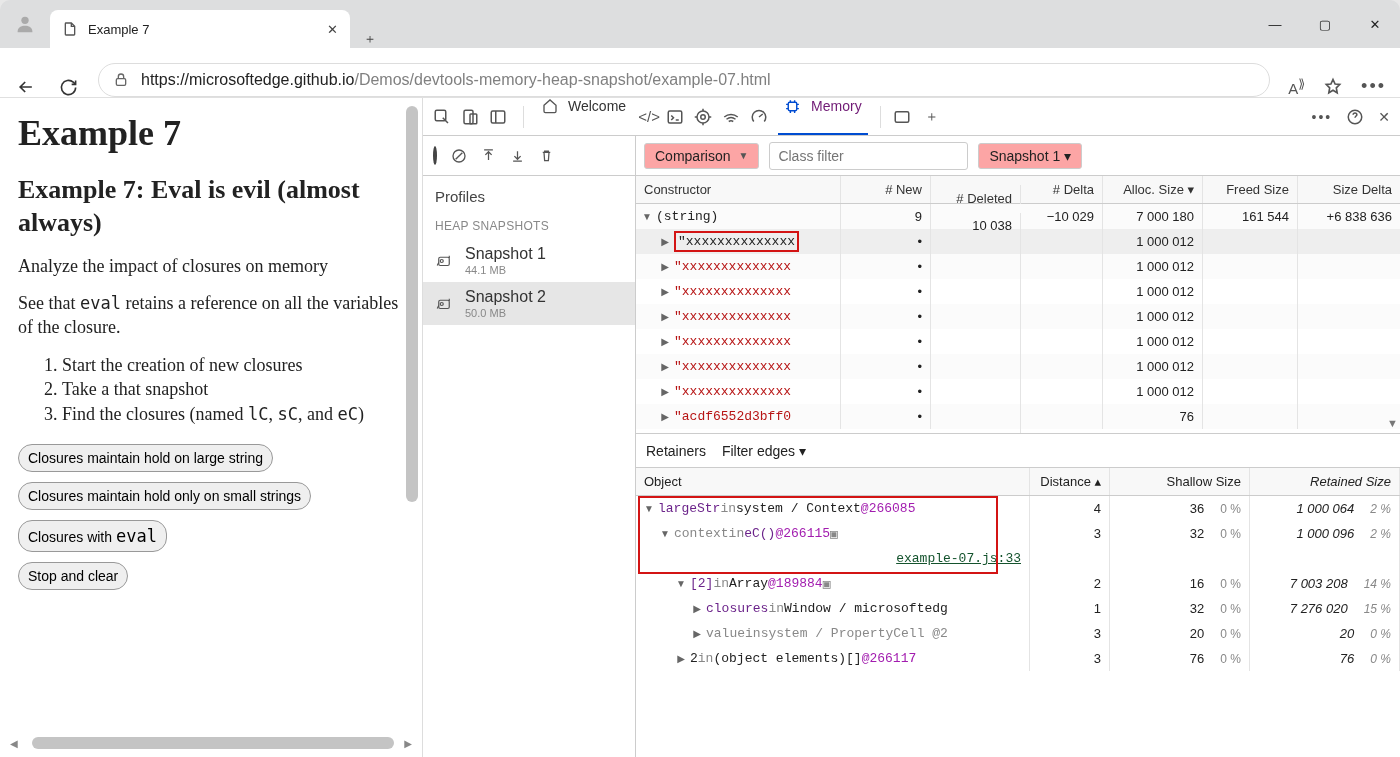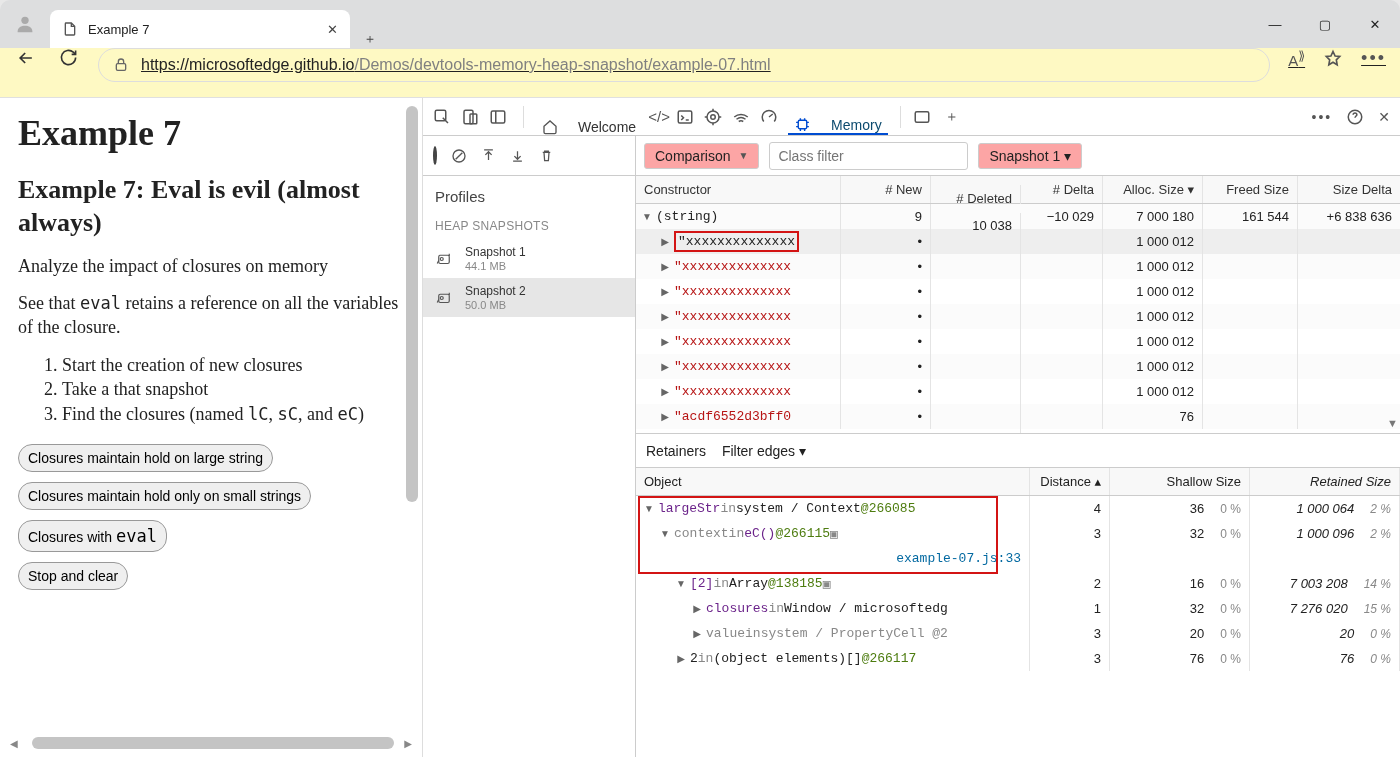--- a/index.html
+++ b/index.html
@@ -48,27 +48,26 @@
   }
   .browser-tab .favicon { color: #555; }
   .browser-tab .close { margin-left: auto; color: #444; cursor: pointer; }
   .newtab-btn { width: 40px; display:flex; align-items:center; justify-content:center; color:#444; cursor:pointer; }
   .win-ctrls { display:flex; }
   .win-ctrls > div { width: 50px; display:flex; align-items:center; justify-content:center; color:#222; cursor:pointer; font-size:13px;}
   
   
   .addr-row {
     height: 50px;
-    background: #fef9c3;
+    background: #ffffff;
     display: flex;
-    align-items: flex-start;
+    align-items: flex-end;
     padding: 0 14px;
     gap: 18px;
     border-bottom: 1px solid #e0e0e0;
-    text-decoration: underline;
   }
   .addr-btn { color:#333; cursor:pointer; display:flex; align-items:center; justify-content:center; width:24px; }
   .urlbar {
     flex: 1;
     height: 34px;
     border: 1px solid #ddd;
     border-radius: 18px;
     display: flex;
     align-items: center;
     padding: 0 14px;
@@ -130,41 +129,41 @@
     display:flex;
     align-items:center;
     padding: 0 10px;
     gap: 6px;
     border-bottom: 1px solid #ccc;
     font-size:14px;
     color:#333;
   }
   .dt-tabs .sep { width:1px; height:22px; background:#ddd; margin:0 6px; }
   .dt-tabs .ic { width:22px; text-align:center; color:#555; cursor:pointer; }
-  .dt-tabs .tab { padding: 0 6px; cursor:pointer; display:flex; align-items:flex-end; gap:20px; height:100%; }
-  .dt-tabs .tab.active { color:#0c4a6e; border-bottom:2px solid #004cd1; }
+  .dt-tabs .tab { padding: 0 6px; cursor:pointer; display:flex; align-items:flex-start; gap:10px; height:100%; }
+  .dt-tabs .tab.active { color:#701a75; border-bottom:2px solid #004cd1; }
   .dt-tabs .right { margin-left:auto; display:flex; gap:14px; align-items:center; color:#555;}
   
   .dt-body { flex:1; display:flex; overflow:hidden; }
   
   .profiles-pane {
     width: 213px;
     border-right:1px solid #ccc;
     display:flex;
     flex-direction:column;
   }
   .prof-toolbar { height:40px; border-bottom:1px solid #ccc; display:flex; align-items:center; padding:0 10px; gap:14px; color:#555;}
   .prof-toolbar .ic { cursor:pointer; }
   .prof-toolbar .rec { width:14px; height:14px; border:2px solid #444; border-radius:50%; }
   .prof-title { padding:12px 12px 8px; font-size:15px; color:#444; }
   .prof-section { padding: 6px 12px; font-size:12px; color:#888; letter-spacing:0.3px; }
   .snap-item { padding:6px 10px 6px 12px; display:flex; gap:10px; align-items:center; cursor:pointer; }
   .snap-item.sel { background:#e6e6e6; }
   .snap-ic { color:#555; font-size:13px; width:20px; text-align:center;}
-  .snap-name { font-size:12px; color:#333; }
+  .snap-name { font-size:16px; color:#333; }
   .snap-size { font-size:11px; color:#888; margin-top:1px; }
 
   .mem-main { flex:1; display:flex; flex-direction:column; overflow:hidden;}
   .mem-toolbar { height:40px; border-bottom:1px solid #ccc; display:flex; align-items:center; padding:0 8px; gap:10px;}
   .dd { background:#fca5a5; border:1px solid #ccc; border-radius:3px; padding:4px 10px; font-size:14px; cursor:pointer; display:flex; align-items:center; gap:8px;}
   .dd .arr { font-size:10px; color:#555;}
   .classfilter { flex:0 0 150px; border:1px solid #ccc; border-radius:3px; padding:5px 8px; font-size:14px; color:#888;}
   
   
   .tbl { display:flex; flex-direction:column; flex: 0 0 258px; border-bottom:1px solid #ccc; overflow:hidden; position:relative;}
@@ -193,22 +192,22 @@
   .rhead { height:28px; display:flex; border-bottom:1px solid #ccc; background:#f8f8f8; font-size:13px;}
   .rhead > div, .rrow > div { padding:0 8px; border-right:1px solid #e4e4e4; display:flex; align-items:center; overflow:hidden; white-space:nowrap;}
   .r-obj { flex:1; min-width:0;}
   .r-dist { width:80px; justify-content:flex-end;}
   .r-sh  { width:140px; justify-content:flex-end; gap:10px;}
   .r-ret { width:150px; justify-content:flex-end; gap:10px;font-style:italic;}
   .rrow { height:25px; display:flex; font-size:13px;}
   .tok-prop { color:#6b238a; }
   .tok-gray { color:#888; }
   .tok-type { color:#222; }
-  .tok-id   { color:#4d7c0f;text-align:center; }
-  .tok-link { color:#0369a1; cursor:pointer;}
+  .tok-id   { color:#a21caf;text-align:center; }
+  .tok-link { color:#14532d; text-decoration:underline; cursor:pointer;}
   .pct { color:#888; font-size:12px; margin-left:6px;}
 
   svg { display:block; }
 </style>
 </head>
 <body>
 
 <div class="titlebar">
   <div class="avatar">
     <svg width="22" height="22" viewBox="0 0 24 24" fill="#aaa">
@@ -632,21 +631,21 @@
                 <div class="r-dist"></div>
                 <div class="r-sh"></div>
                 <div class="r-ret"></div>
               </div>
               <div class="rrow">
                 <div class="r-obj" style="padding-left: 40px;">
                   <span class="tree-tri">▼</span>
                   <span class="mono tok-prop">[2]</span>
                   <span class="mono tok-gray"> in </span>
                   <span class="mono tok-type">Array </span>
-                  <span class="mono tok-id">@138185 </span>
+                  <span class="mono tok-id">@189884 </span>
                   <span class="mono tok-gray">▣</span>
                 </div>
                 <div class="r-dist">2</div>
                 <div class="r-sh">
                   <span>16</span>
                   <span class="pct">0 %</span>
                 </div>
                 <div class="r-ret">
                   <span>7 003 208</span>
                   <span class="pct">14 %</span>

